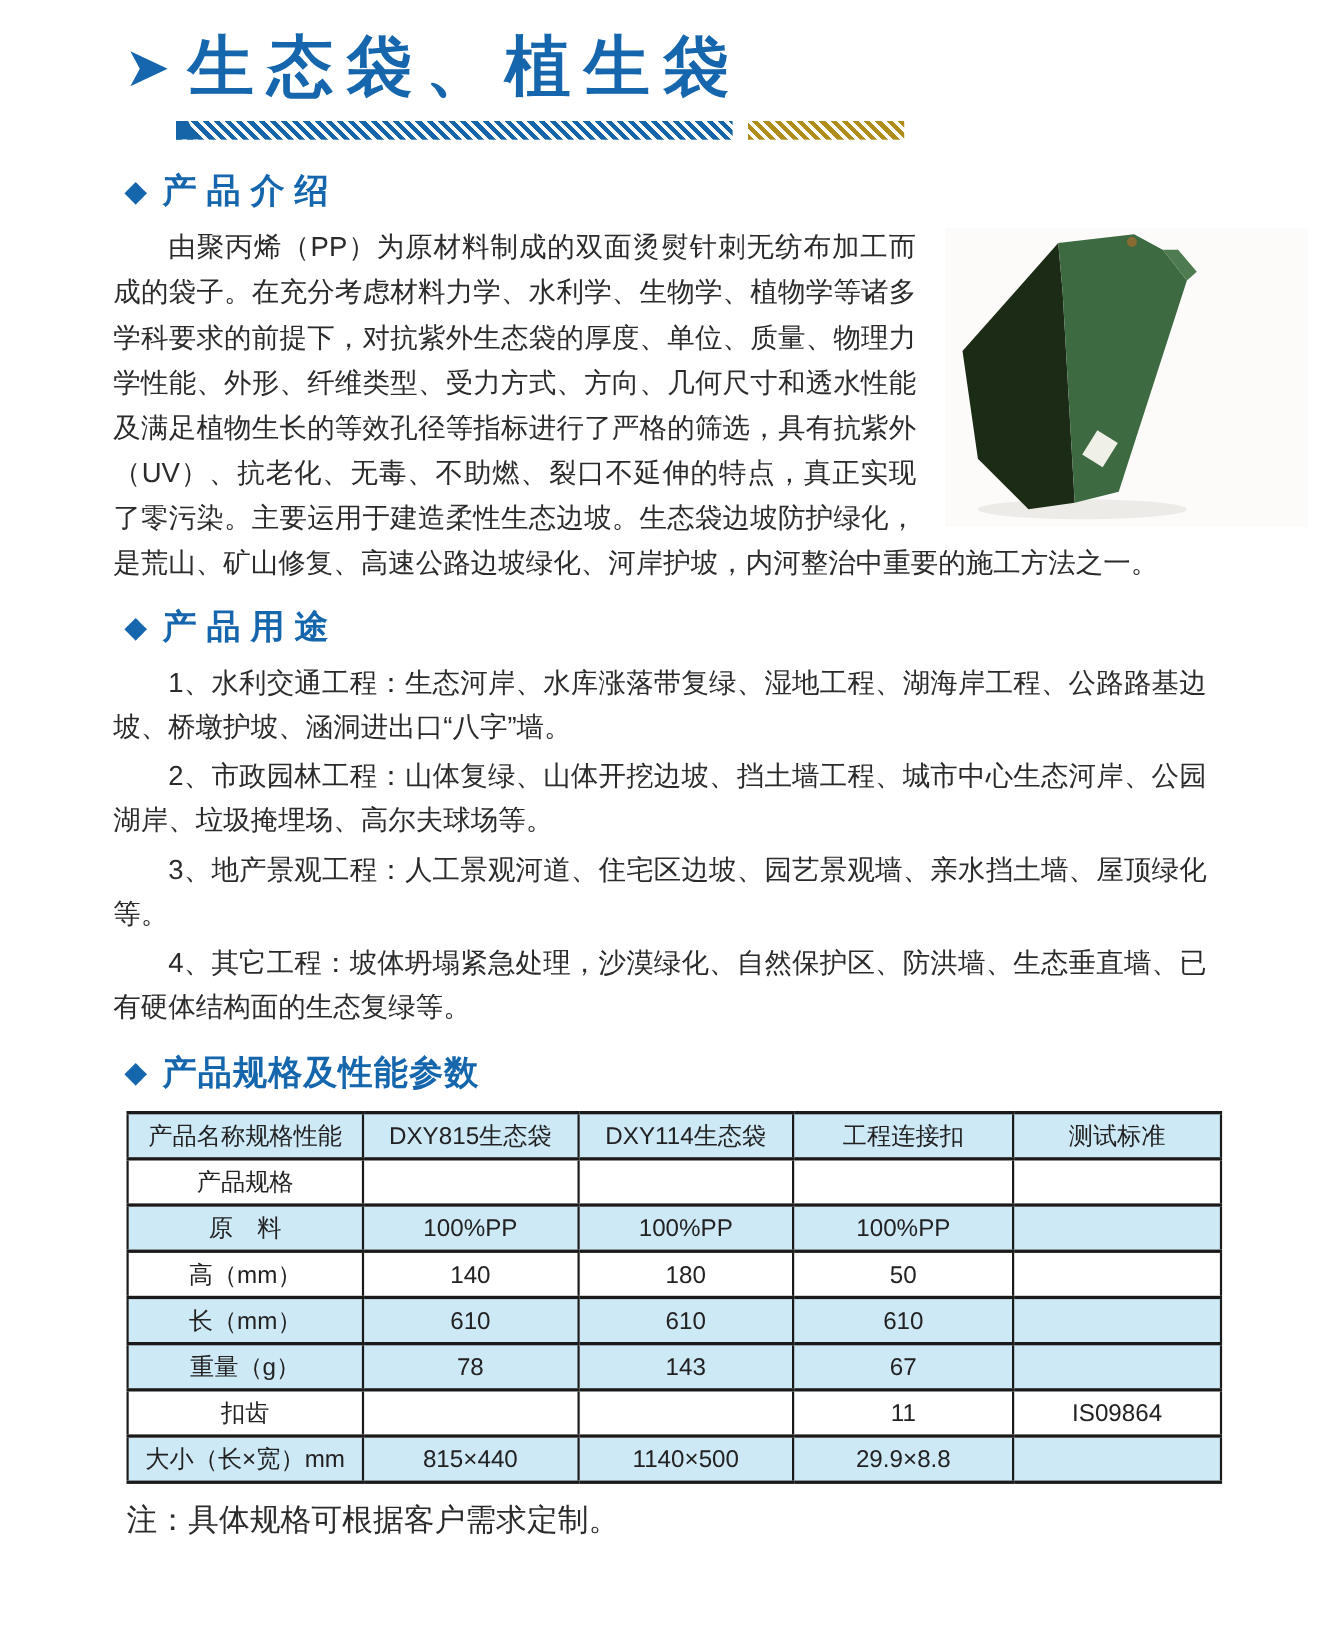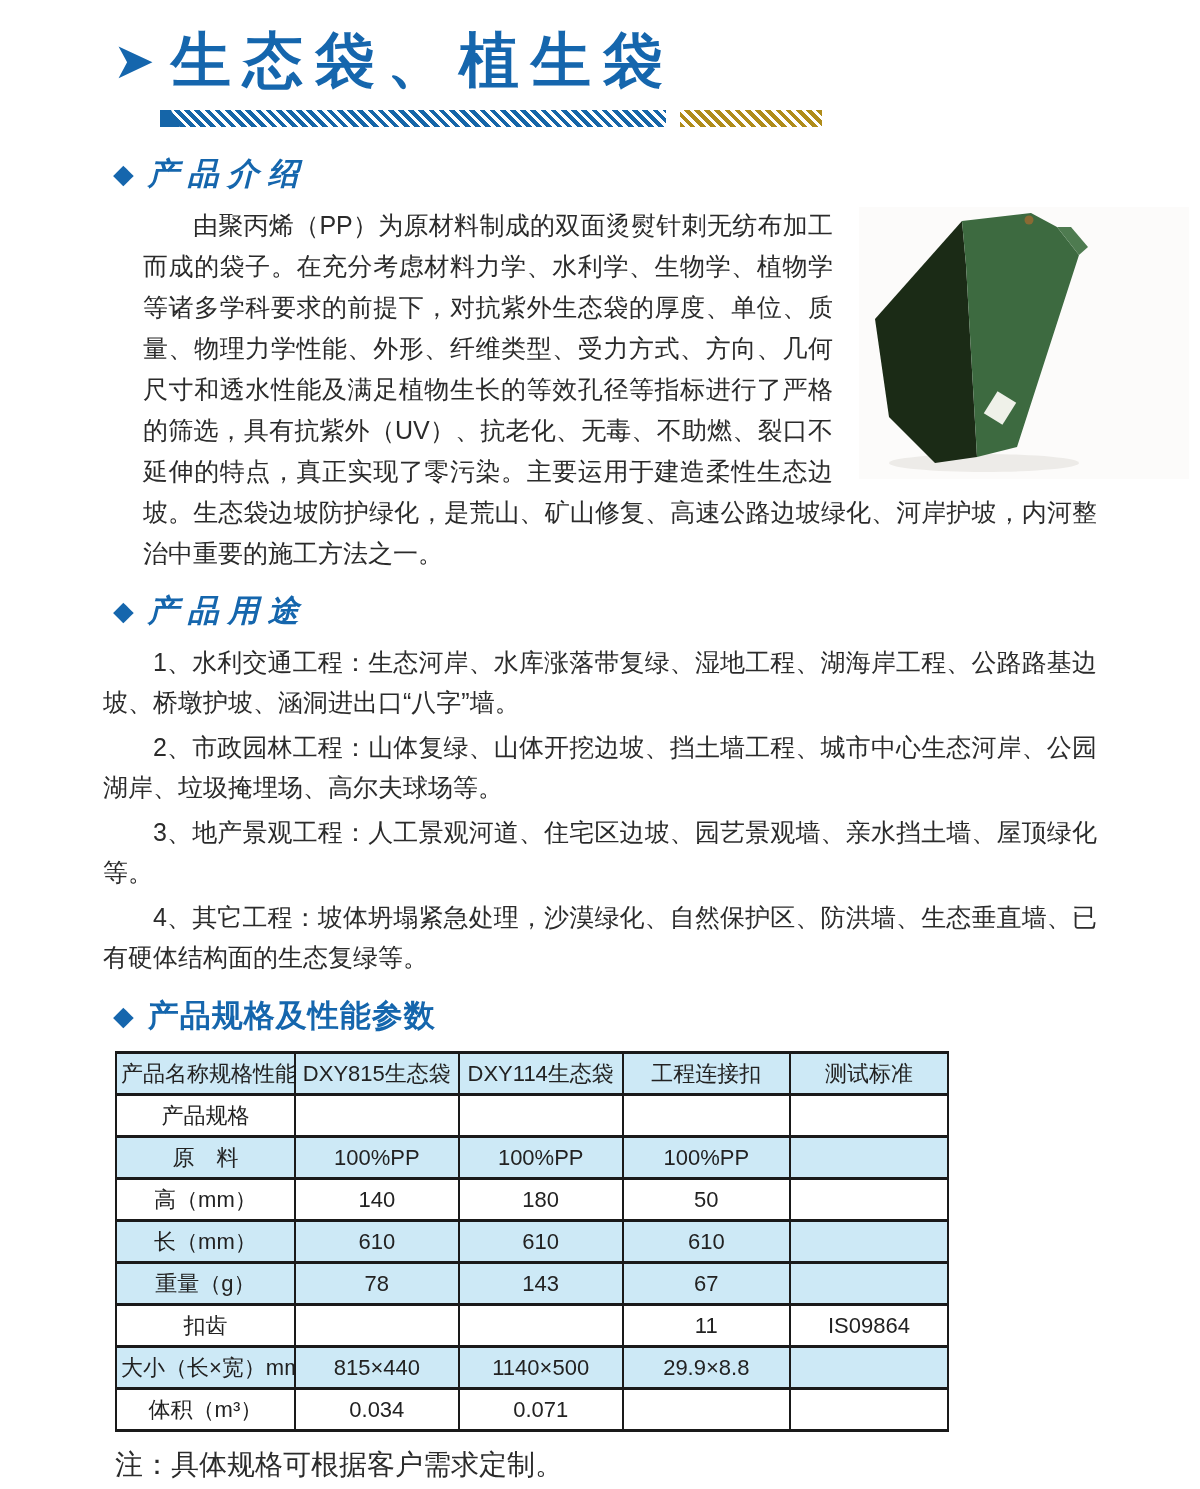--- a/index.html
+++ b/index.html
@@ -38,47 +38,47 @@
   }
   .stripe-gold{
     width:142px;margin-left:14px;
     background:repeating-linear-gradient(45deg,var(--div-gold) 0 4px,#ffffff 4px 7.2px);
   }
 
   
   h2{display:flex;align-items:center;margin:0;color:var(--accent);font-weight:bold;}
   h2 .diamond{font-size:27px;margin-right:14px;line-height:38px;}
   h2 .h2-text{font-size:31px;line-height:38px;}
-  h2.spaced .h2-text{letter-spacing:9px;font-style:italic;}
+  h2.spaced .h2-text{letter-spacing:9px;}
   h2.tight .h2-text{letter-spacing:1px;text-align:right;}
 
   
   .intro h2{margin:28px 0 0 10px;}
-  .intro-body{margin-top:12px;margin-left:40px;}
+  .intro-body{margin-top:12px;}
   .intro-body p{
     margin:0;font-size:25px;line-height:41px;text-align:justify;
     text-indent:2em;color:var(--text);
   }
   .photo{
     float:right;width:330px;height:272px;
     margin:2px -92px 6px 26px;background:#fcfbfa;
   }
 
   
   .uses h2{margin:18px 0 0 10px;}
   .uses p{
     margin:5px 0 0 0;font-size:25px;line-height:40px;text-align:justify;
     text-indent:2em;color:var(--text);
   }
   .uses p:first-of-type{margin-top:12px;}
 
   
   .specs h2{margin:20px 0 0 10px;}
   table{
-    margin:16px 0 0 12px;width:834px;border-collapse:collapse;table-layout:fixed;
+    margin:16px 0 0 12px;width:996px;border-collapse:collapse;table-layout:fixed;
     font-size:22px;color:#222;
   }
   th,td{
     border:2px solid var(--tborder);
     border-top-width:3px;border-bottom-width:3px;
     height:39px;text-align:center;vertical-align:middle;
     font-weight:normal;padding:0 4px;overflow:hidden;white-space:nowrap;
   }
   thead tr{background:var(--thead-bg);}
   tbody tr.shade{background:var(--thead-bg);margin-left:16px;}
@@ -198,25 +198,18 @@
             <td>11</td>
             <td>IS09864</td>
           </tr>
           <tr class="shade">
             <th>大小（长×宽）mm</th>
             <td>815×440</td>
             <td>1140×500</td>
             <td>29.9×8.8</td>
             <td></td>
           </tr>
-          <tr>
-            <th>体积（m³）</th>
-            <td>0.034</td>
-            <td>0.071</td>
-            <td></td>
-            <td></td>
-          </tr>
         </tbody>
     </table>
     <p class="note">注：具体规格可根据客户需求定制。</p>
   </section>
 
 </div>
 
 </body></html>

